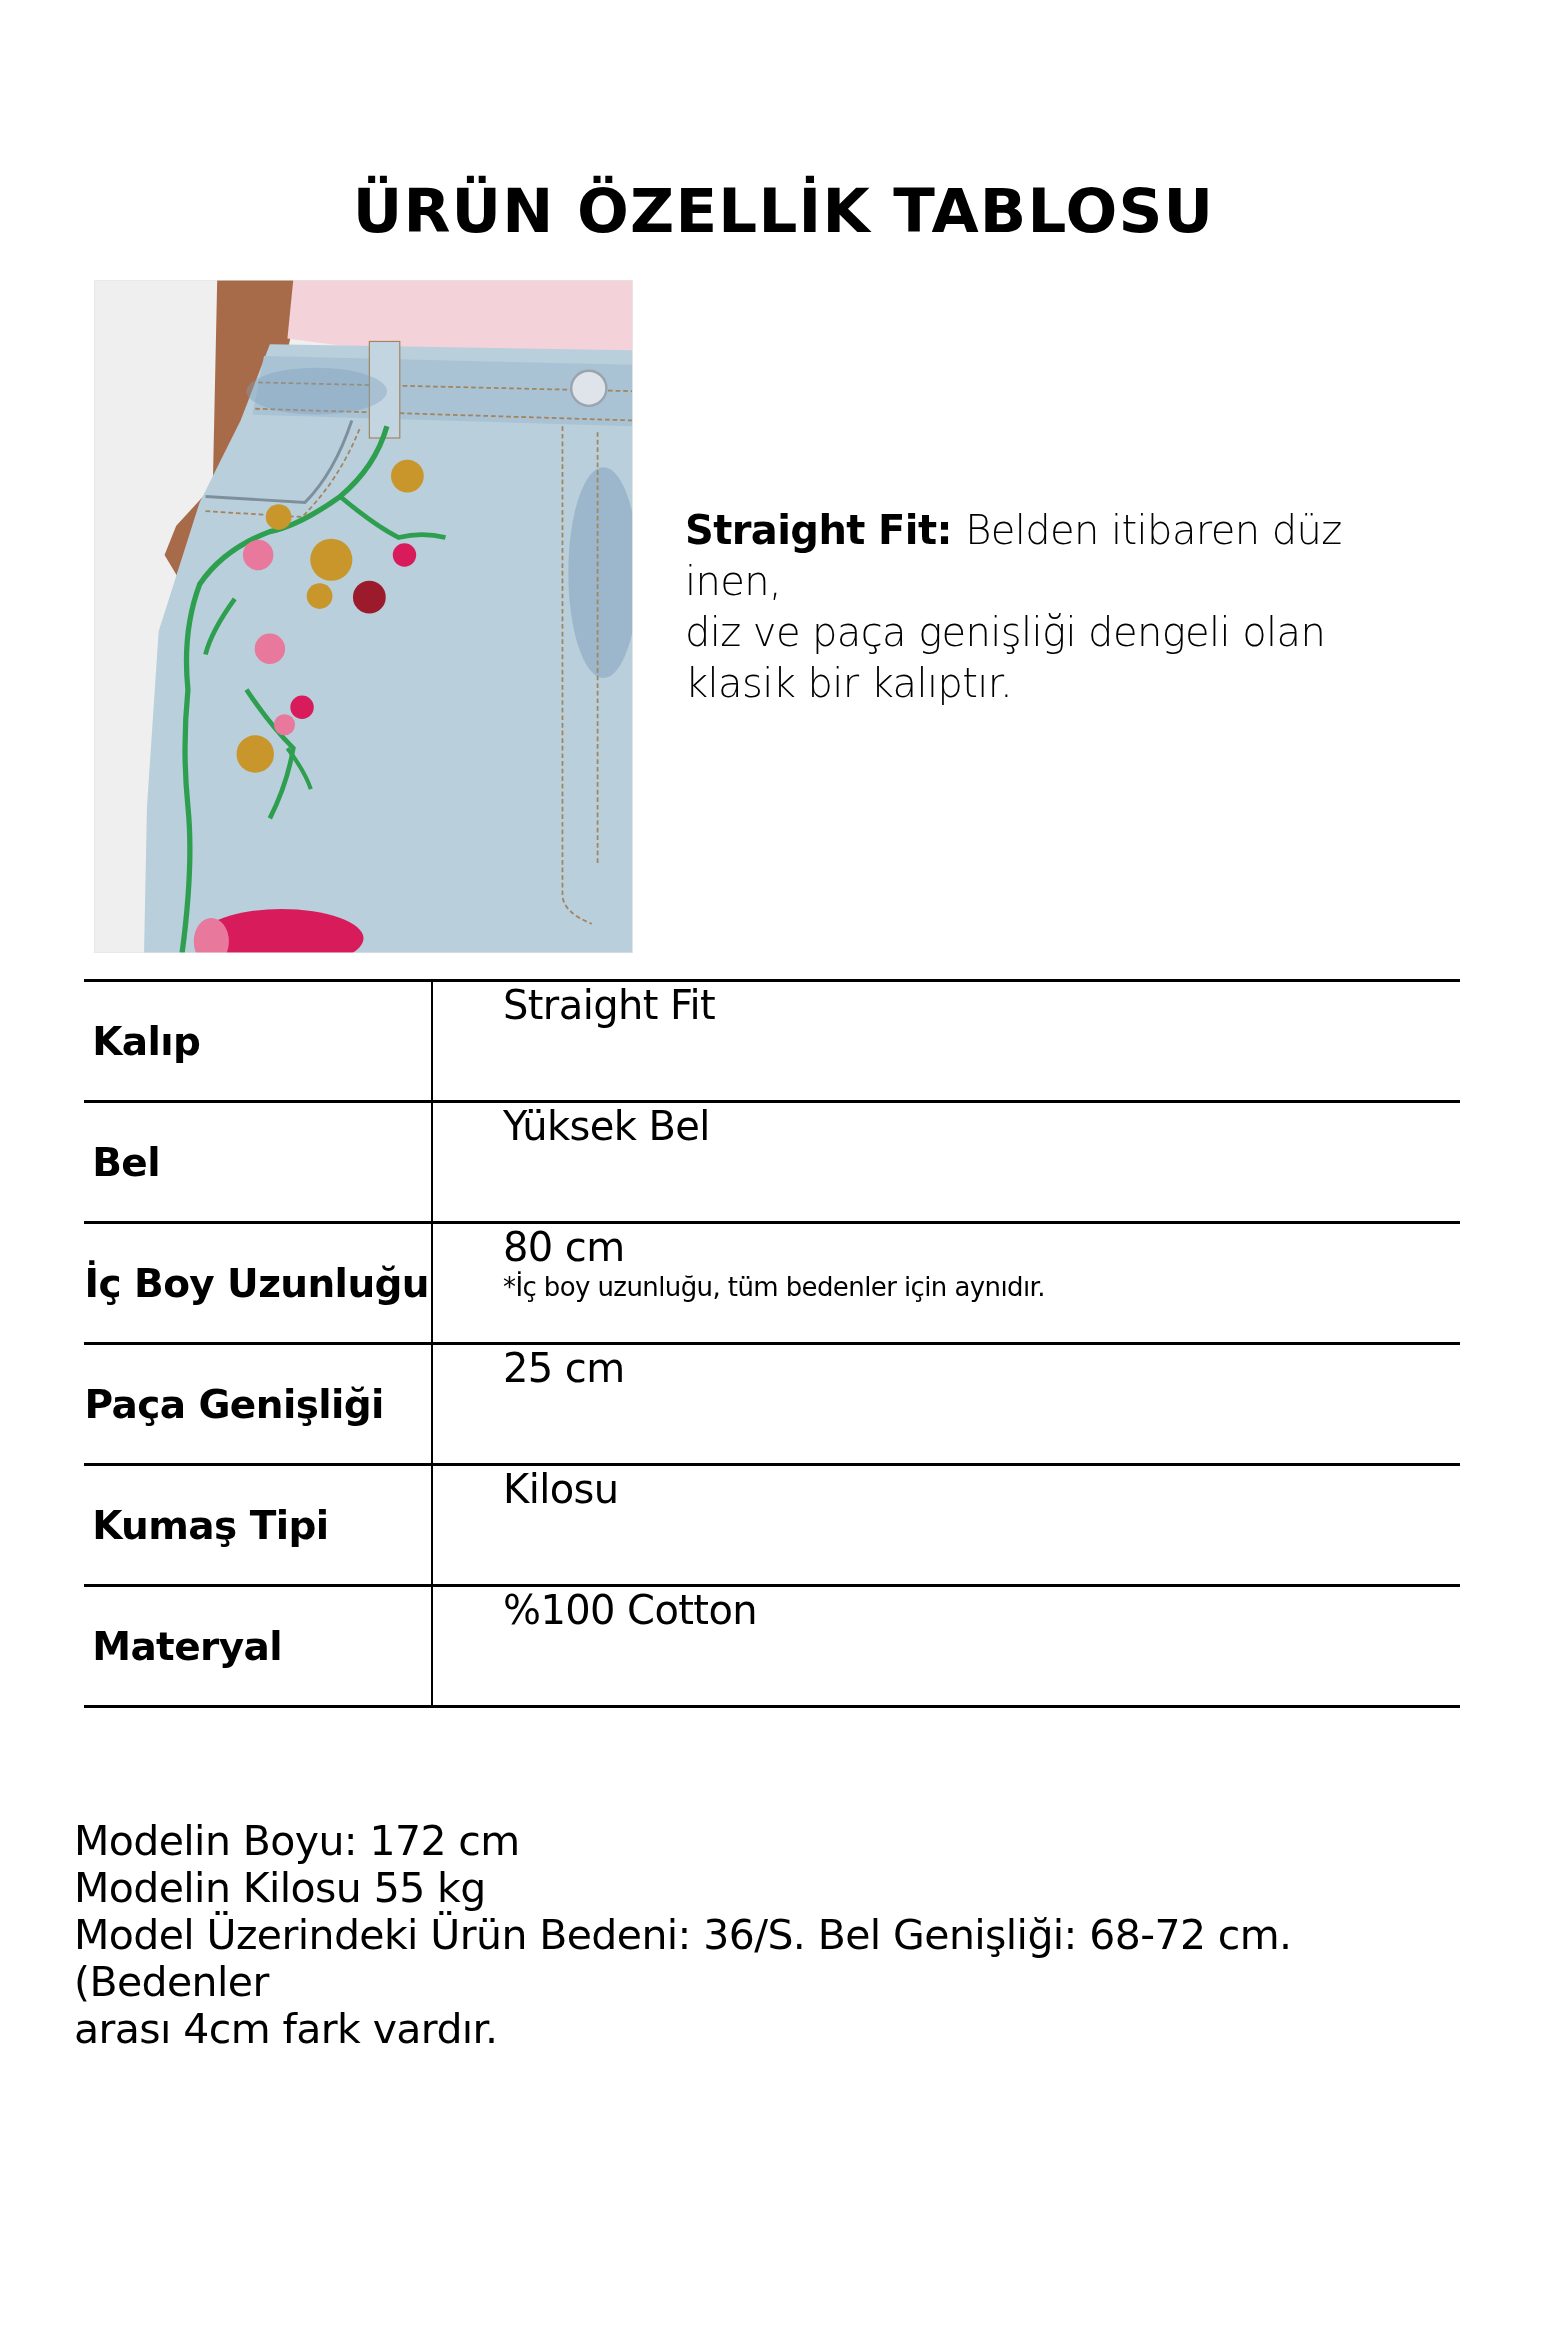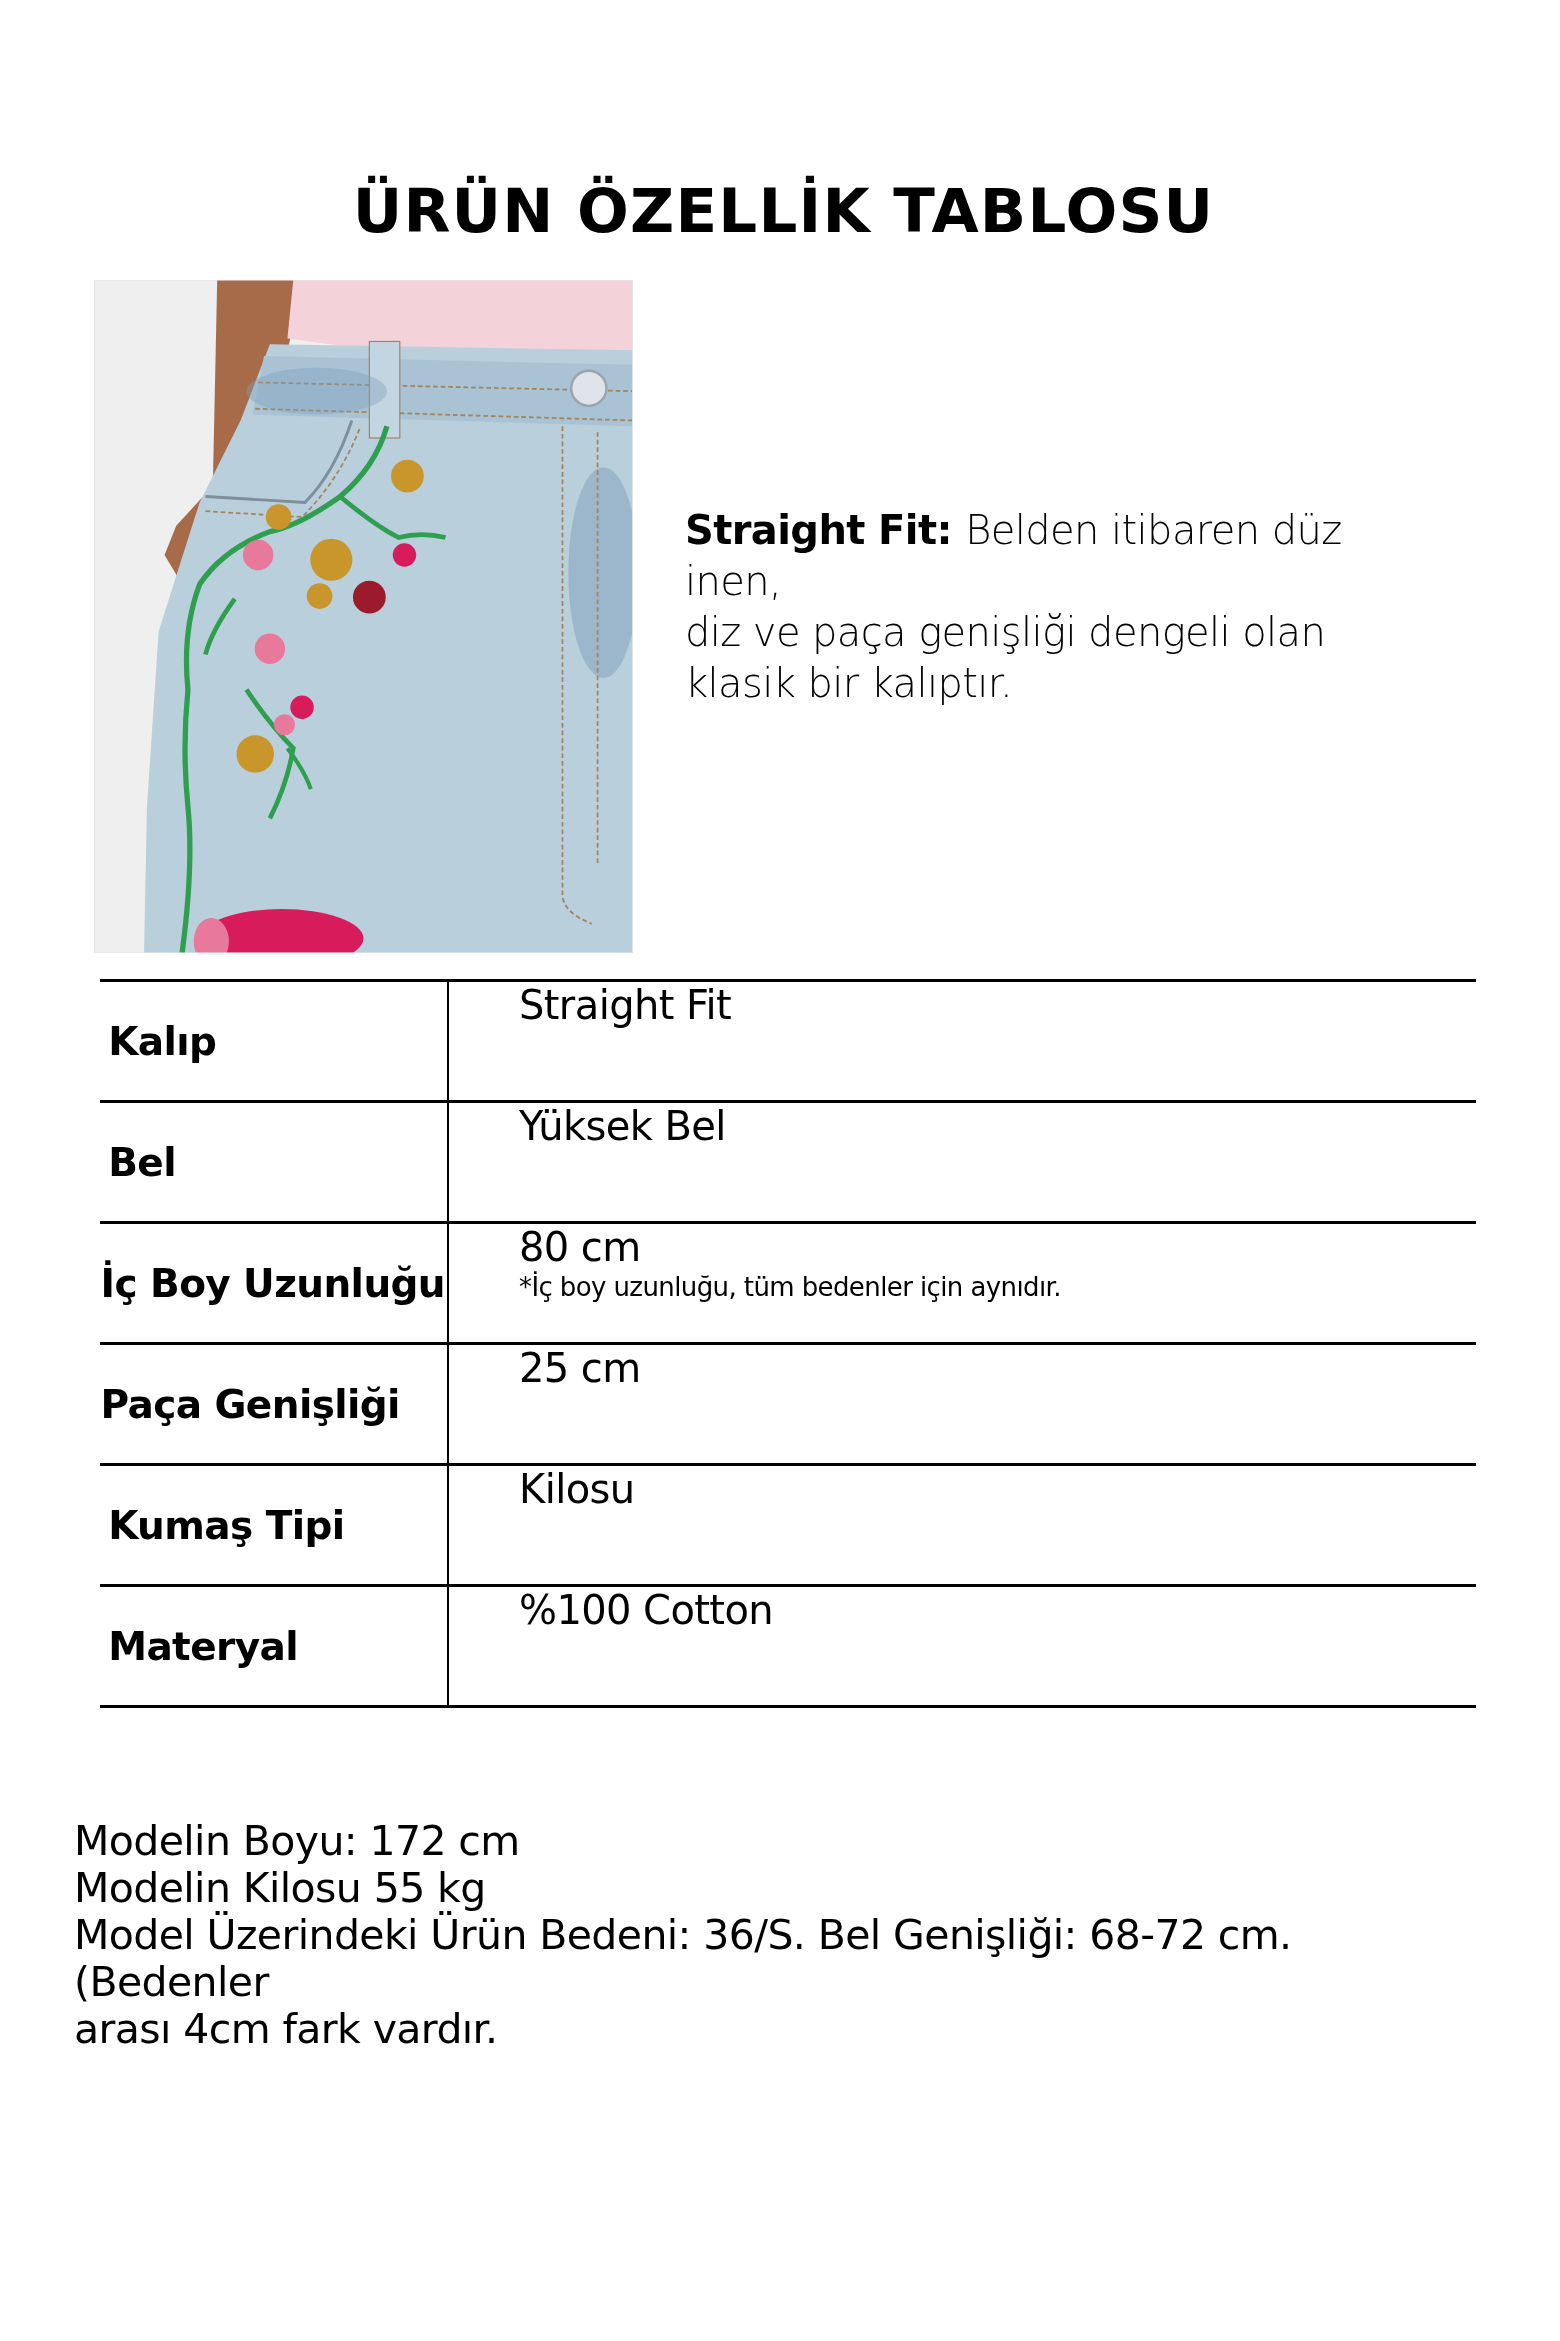--- a/index.html
+++ b/index.html
@@ -11,21 +11,21 @@
            font-family: "DejaVu Sans", sans-serif; font-weight: 700;
            font-size: 61px; line-height: 70px; letter-spacing: 1.2px; }
 
   .photo { left: 94px; top: 280px; width: 539px; height: 673px; overflow: hidden;
            background: #efefef; }
 
   .desc { left: 685px; top: 505px; width: 761px; font-size: 40px; line-height: 51px;
           font-family: "DejaVu Sans", sans-serif; font-weight: 300; letter-spacing: -0.6px; }
   .desc b { font-weight: 700; }
 
-  .table { left: 84px; top: 979px; width: 1376px; margin-left: 16px; }
+  .table { left: 84px; top: 979px; width: 1376px; }
   .row { position: relative; height: 118px; border-top: 3.5px solid #000; }
   .row.last { border-bottom: 3.5px solid #000; }
   .divider { position: absolute; left: 347px; top: 0; bottom: 0; width: 2.3px; background: #000; }
   .label { position: absolute; left: 8.2px; top: 0; bottom: 0; display: flex; align-items: center;
            font-weight: 700; font-size: 39px; letter-spacing: -0.6px; }
   .label.shift { left: 0.6px; text-align: center; }
   .value { position: absolute; left: 419px; top: 0; bottom: 0; display: flex; flex-direction: column;
            justify-content: flex-start; font-size: 40px; letter-spacing: -0.6px; }
   .value .note { font-size: 26px; letter-spacing: -0.6px; margin-top: 2.3px; }
 

